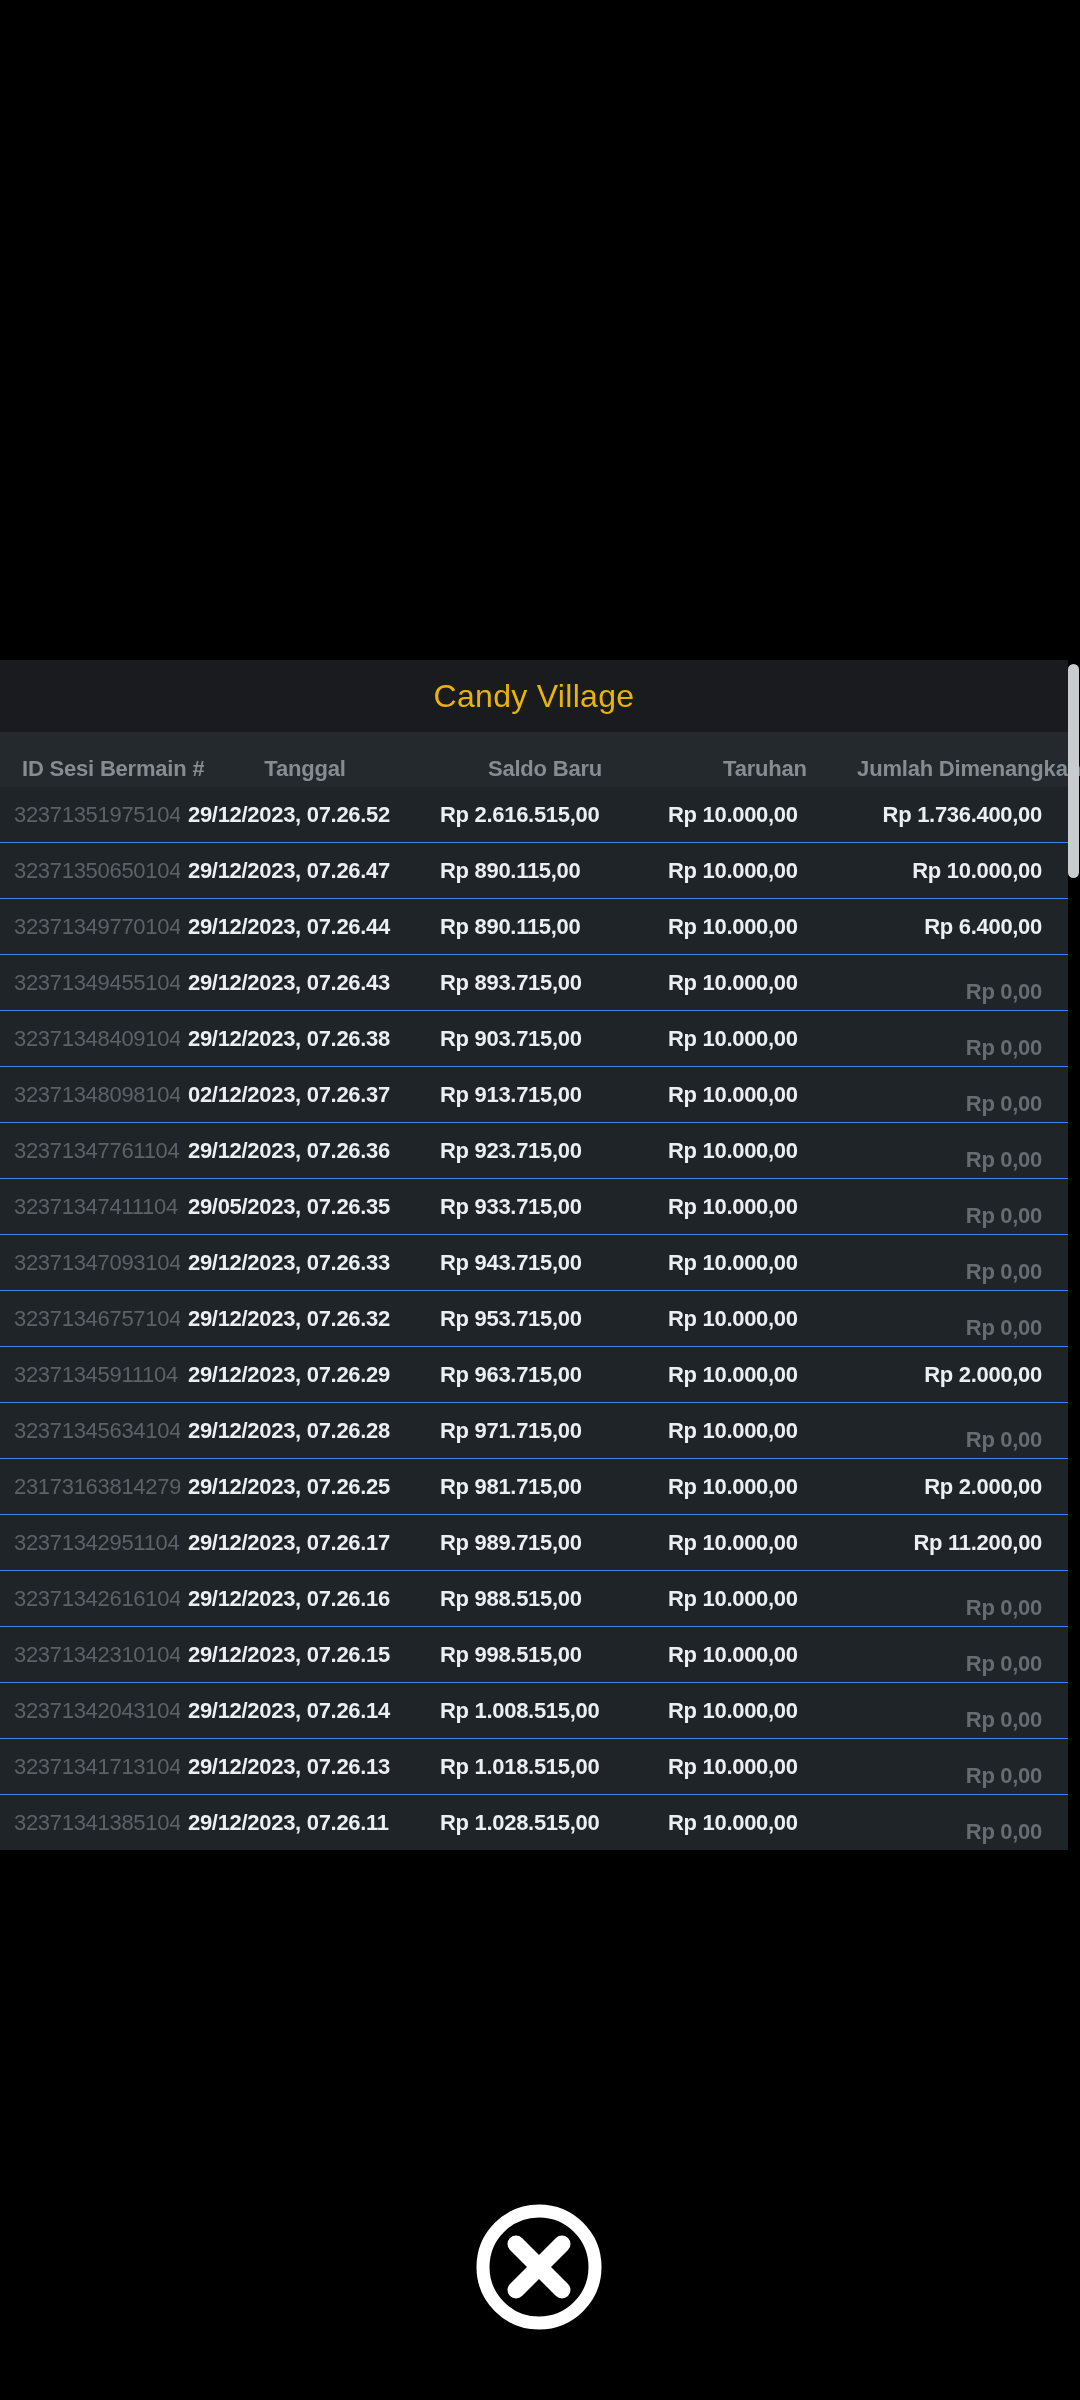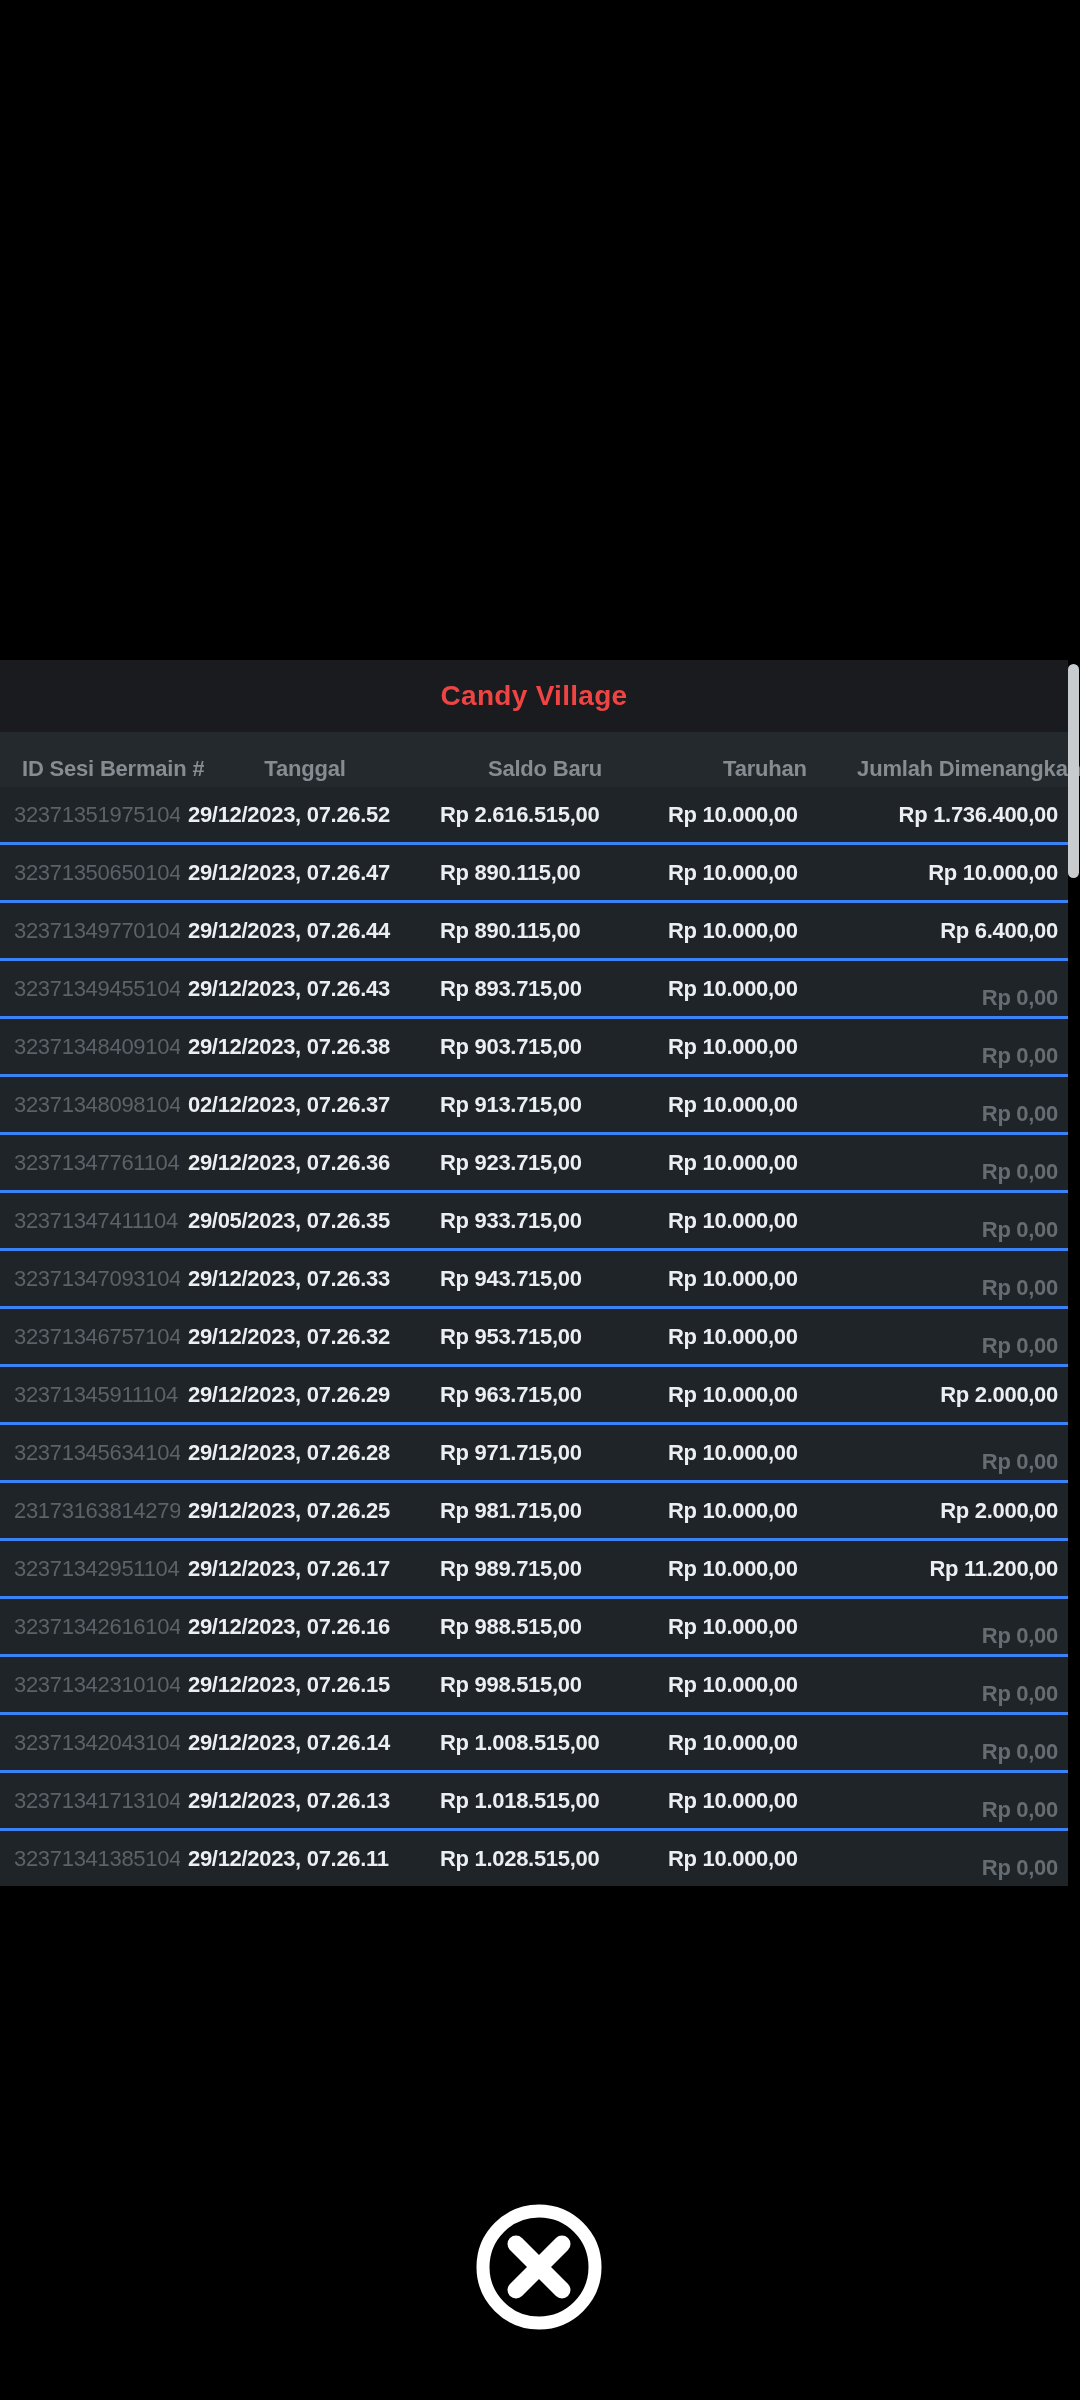--- a/index.html
+++ b/index.html
@@ -7,46 +7,46 @@
     position:relative;width:1080px;height:2400px;background:#000;overflow:hidden;
     font-family:"Liberation Sans","DejaVu Sans",sans-serif;
   }
   .panel{
     position:absolute;left:0;top:660px;width:1068px;
   }
   .titlebar{
     height:72px;background:#191b1e;display:flex;align-items:center;justify-content:center;
   }
   .titlebar span{
-    color:#ef4444;font-size:28px;font-weight:700;letter-spacing:.3px;
+    color:#eab308;font-size:32px;font-weight:400;letter-spacing:.3px;
   }
   .grid-row{
     display:grid;grid-template-columns:180px 250px 230px 210px 198px;
     align-items:center;height:55px;
   }
   .thead{
     background:#24292d;
   }
   .thead .cell{
     color:#858c92;font-size:22px;font-weight:600;letter-spacing:-.2px;
     justify-self:center;
     margin-top:19px;
   }
   .thead .cell.c1{justify-self:start;padding-left:22px;}
   .trow{
-    background:#1f2428;border-top:3px solid #3b82f6;
+    background:#1f2428;border-top:1px solid #3b82f6;
   }
   .trow:first-child{border-top:none;}
   .cell{white-space:nowrap;overflow:hidden;}
   .trow .cell{font-size:22px;font-weight:600;letter-spacing:-.3px;color:#eceff1;}
   .trow .cell.c1{color:#5b6268;font-weight:400;padding-left:14px;}
   .trow .cell.c2{padding-left:8px;}
   .trow .cell.c3{padding-left:10px;}
   .trow .cell.c4{padding-left:8px;}
-  .trow .cell.c5{justify-self:end;padding-right:10px;}
+  .trow .cell.c5{justify-self:end;padding-right:26px;}
   .trow .cell.c5.muted{color:#656c72;margin-top:19px;}
   .scroll-thumb{
     position:absolute;left:1068px;top:664px;width:11px;height:214px;
     background:#c8ccce;border-radius:6px;
   }
   .close-btn{
     position:absolute;left:469px;top:2197px;width:140px;height:140px;
     background:transparent;border:none;padding:0;cursor:pointer;
   }
   .close-btn svg{display:block;}

